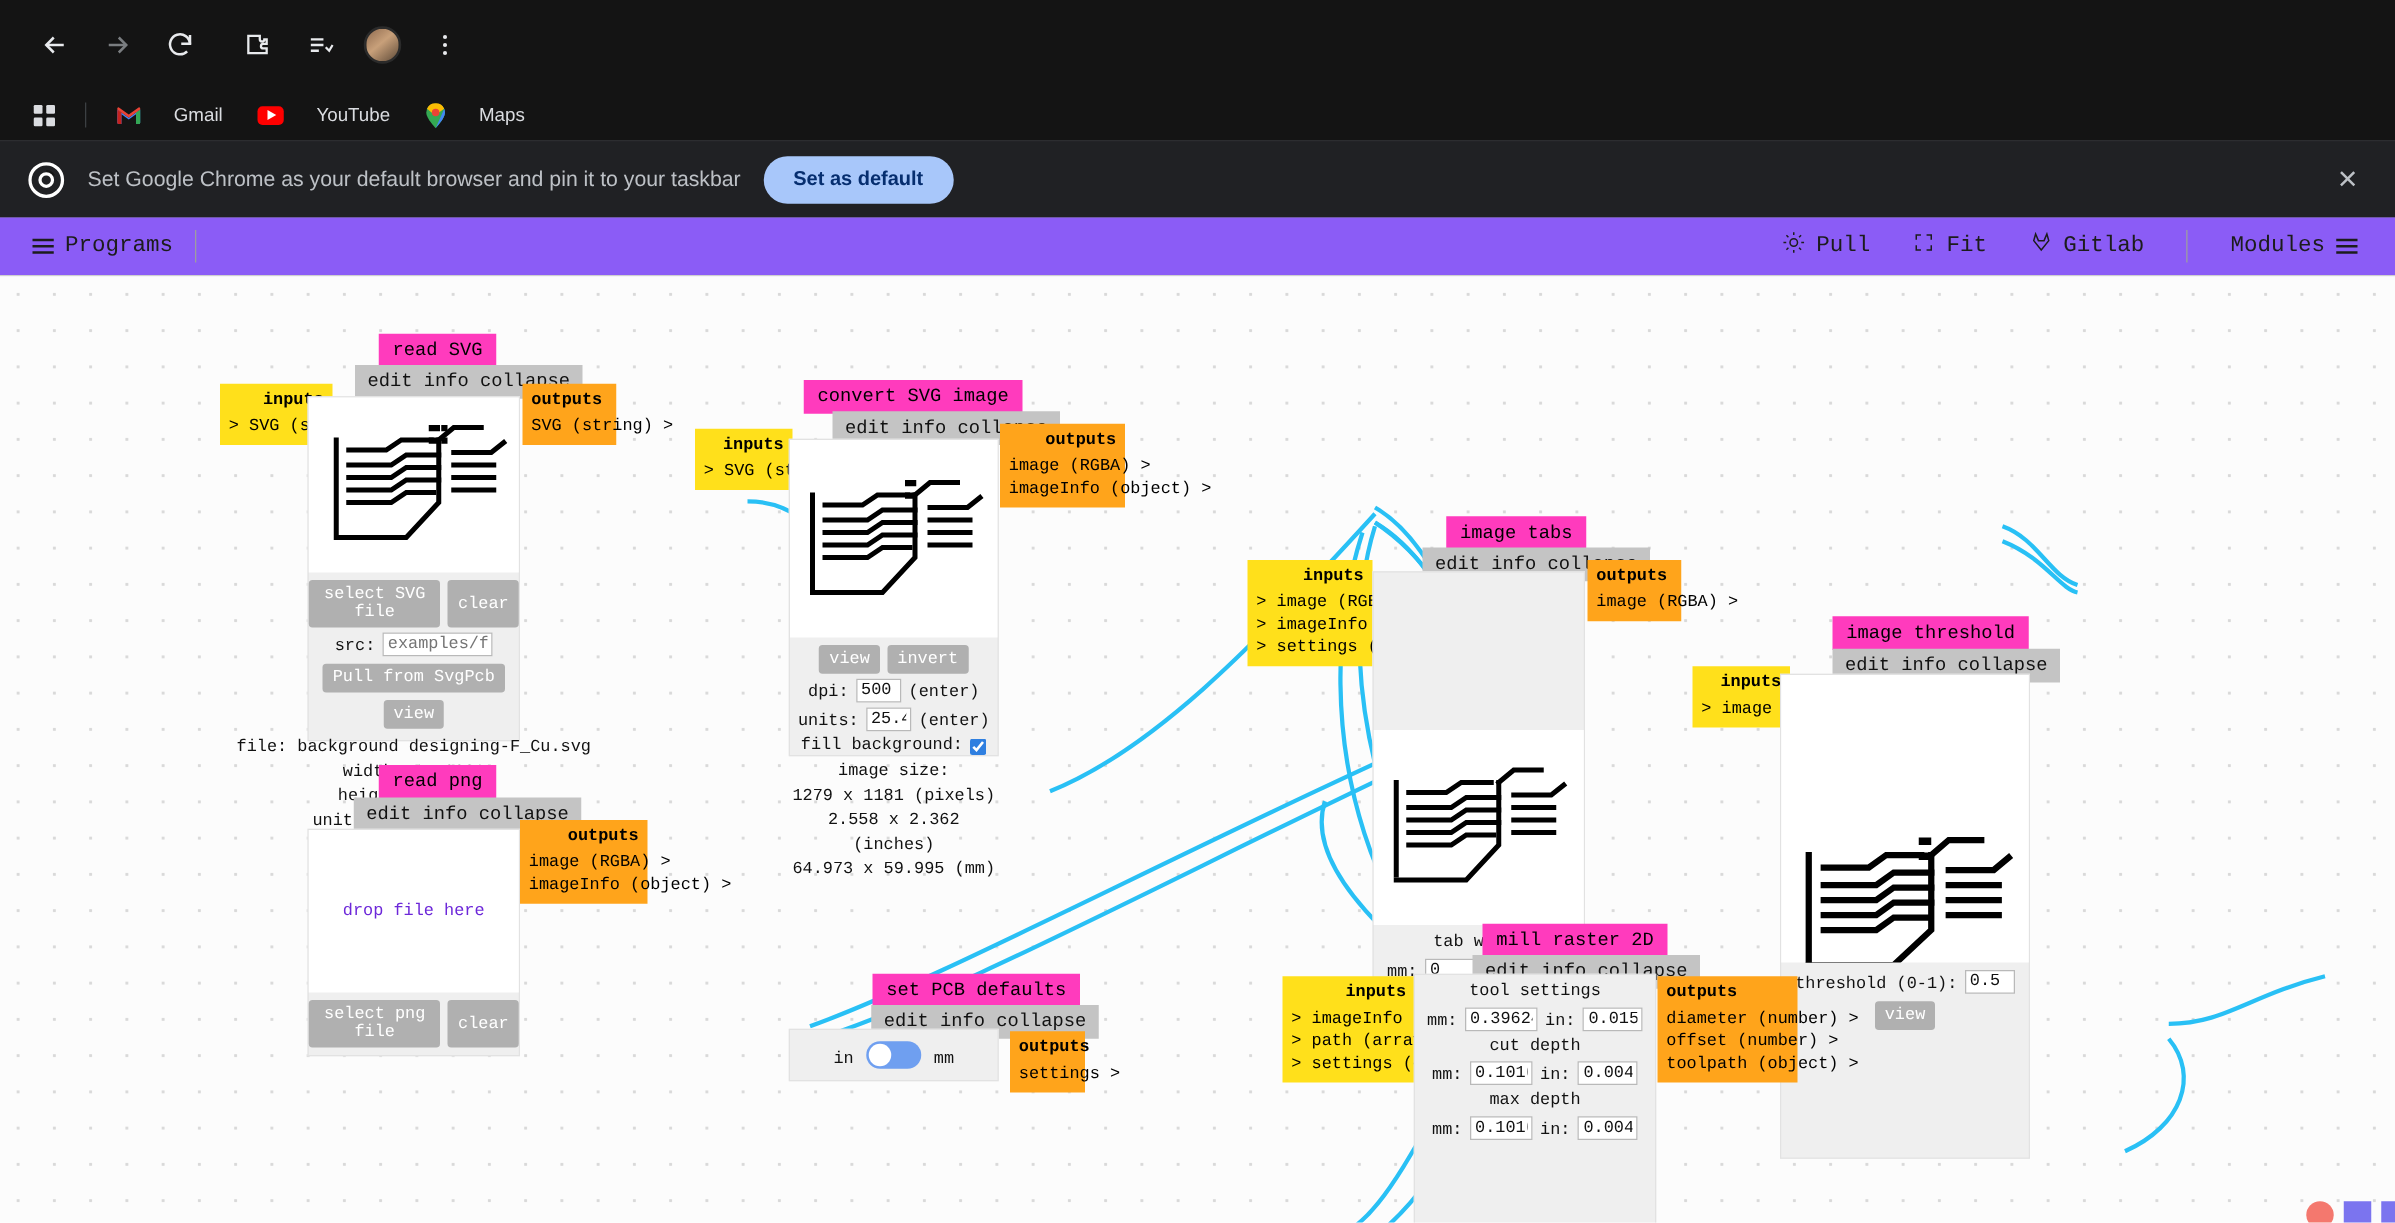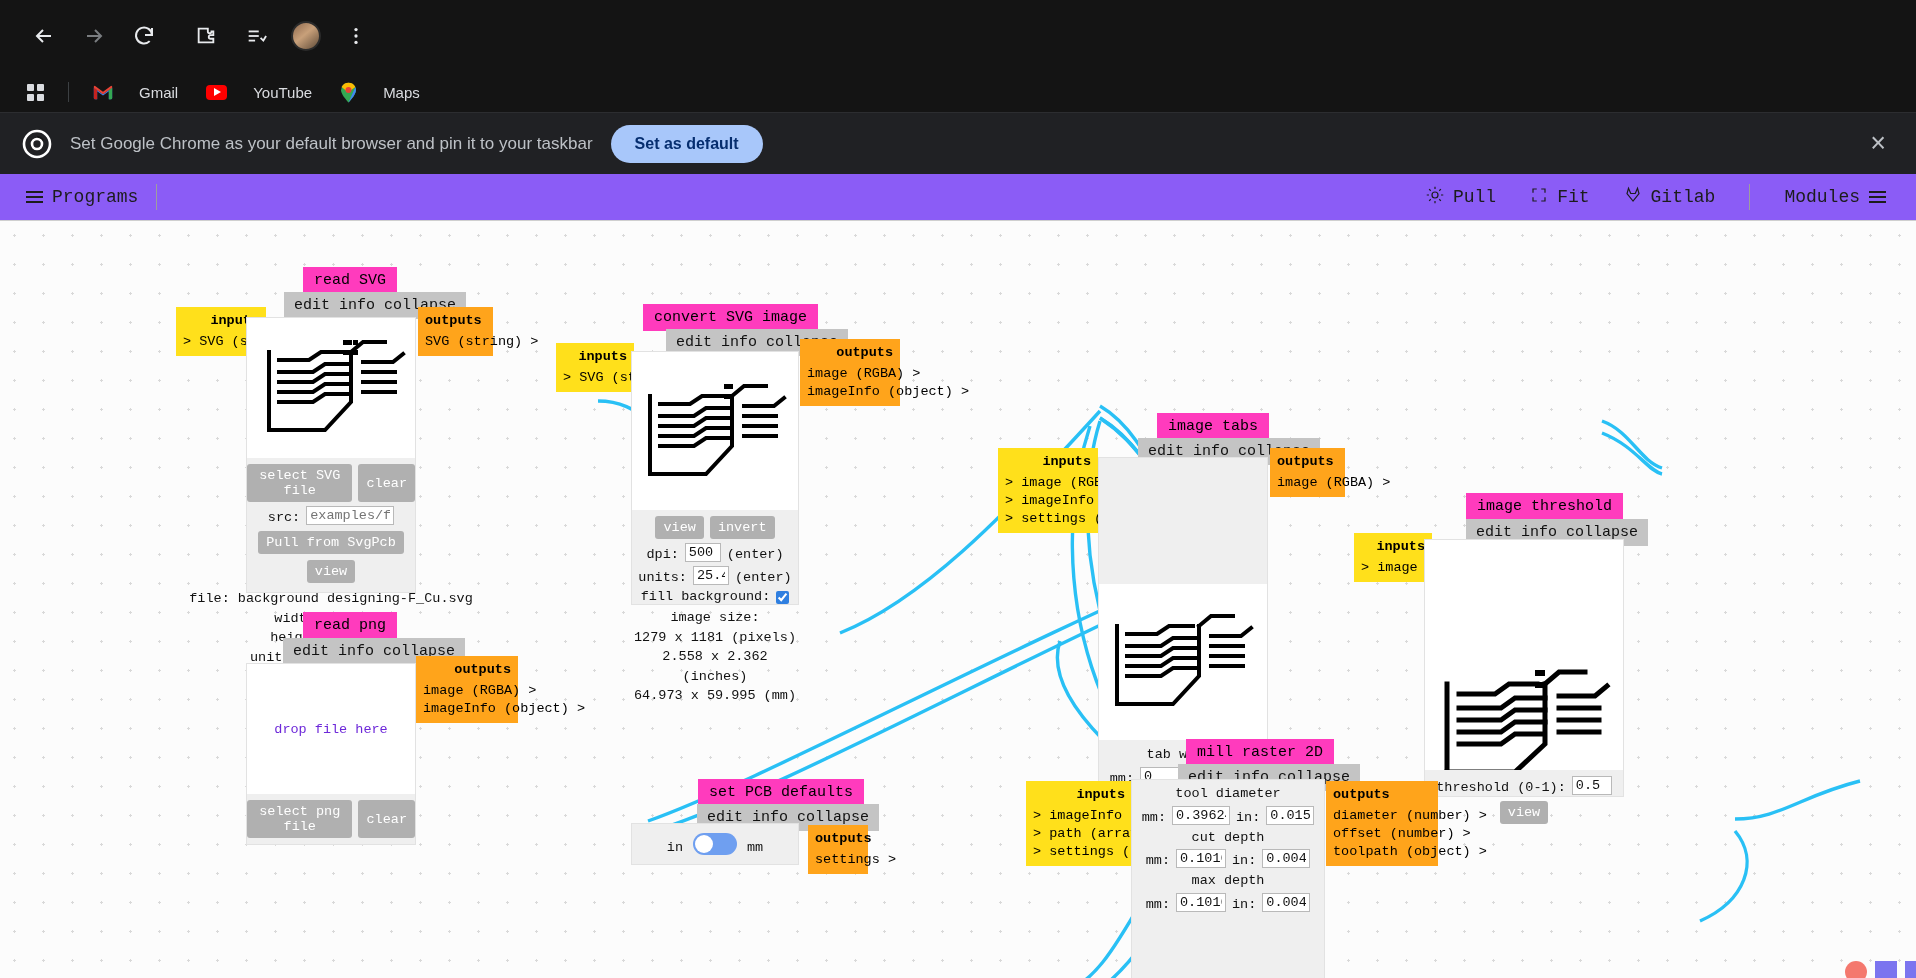--- a/index.html
+++ b/index.html
@@ -537,21 +537,21 @@
     </div>
   </div>
 
   <div class="node">
     <div class="node-title" style="left:1466px;top:272px">image threshold</div>
     <div class="node-bar" style="left:1466px;top:298px">edit info collapse</div>
     <div class="port-box port-in" style="left:1354px;top:312px;width:78px">
       <span class="ph">inputs</span>
       <span class="row">&gt; image (RGBA)</span>
     </div>
-    <div class="node-body" style="left:1424px;top:318px;width:200px;height:258px;padding:0 0 6px">
+    <div class="node-body" style="left:1424px;top:318px;width:200px;height:388px;padding:0 0 6px">
       <div class="preview" style="height:230px;flex:none">
         <svg class="pcb" viewBox="0 0 200 230" width="200" height="230" style="top:100px">
           <g stroke="#000" fill="none" stroke-width="5" stroke-linecap="square">
             <path d="M22,44 L22,128"></path>
             <path d="M34,54 L70,54 L84,44 L112,44"></path>
             <path d="M34,68 L76,68 L90,58 L120,58"></path>
             <path d="M34,80 L76,80 L90,70 L120,70"></path>
             <path d="M34,92 L76,92 L90,82 L120,82"></path>
             <path d="M34,104 L76,104 L90,94 L116,94"></path>
             <path d="M22,132 L90,132 L120,104 L120,44"></path>
@@ -602,21 +602,21 @@
       <span class="row">&gt; path (array)</span>
       <span class="row">&gt; settings (object)</span>
     </div>
     <div class="port-box port-out" style="left:1326px;top:560px;width:112px">
       <span class="ph" style="text-align:left">outputs</span>
       <span class="row">diameter (number) &gt;</span>
       <span class="row" style="text-align:right">offset (number) &gt;</span>
       <span class="row">toolpath (object) &gt;</span>
     </div>
     <div class="node-body" style="left:1131px;top:558px;width:194px;height:240px;padding:4px 0 0">
-      <div class="ctr">tool diameter</div>
+      <div class="ctr">tool settings</div>
       <div class="fld" style="margin-top:2px">
         <span>mm:</span>
         <input type="text" style="width: 58px;" value="0.39624">
         <span>in:</span>
         <input type="text" style="width: 48px;" value="0.0156">
       </div>
       <div class="ctr" style="margin-top:3px">cut depth</div>
       <div class="fld" style="margin-top:2px">
         <span>mm:</span>
         <input type="text" style="width: 50px;" value="0.1016">

